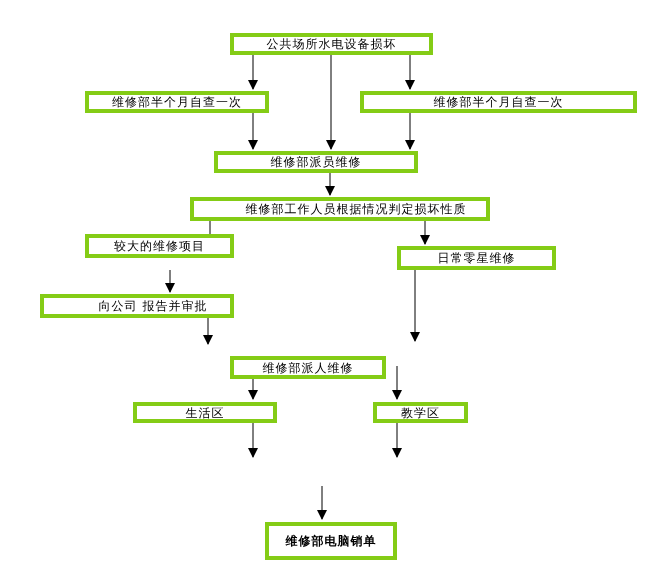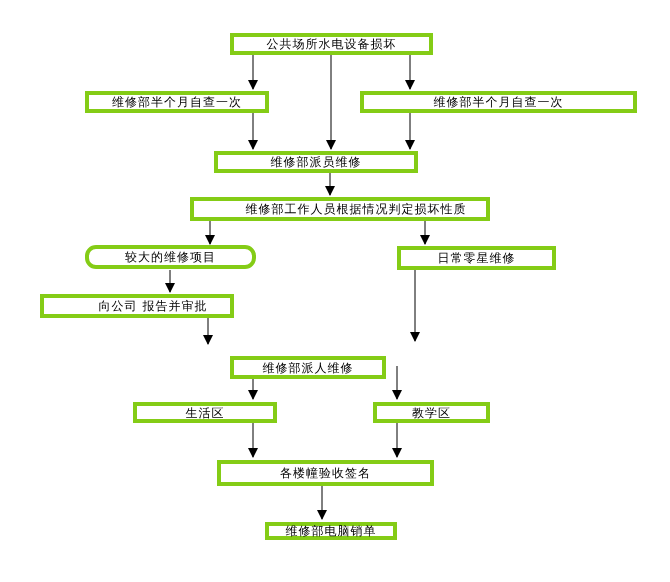--- a/index.html
+++ b/index.html
@@ -85,29 +85,28 @@
   <div class="node" style="left:230px; top:33px;  width:203px; height:22px;">公共场所水电设备损坏</div>
 
   <div class="node" style="left:85px;  top:91px;  width:184px; height:22px;">维修部半个月自查一次</div>
 
   <div class="node" style="left:360px; top:91px;  width:277px; height:22px;">维修部半个月自查一次</div>
 
   <div class="node" style="left:214px; top:151px; width:204px; height:22px;">维修部派员维修</div>
 
   <div class="node" style="left:190px; top:197px; width:300px; height:24px;padding-left:32px;">维修部工作人员根据情况判定损坏性质</div>
 
-  <div class="node" style="left:85px;  top:245px; width:171px; height:24px;border-radius:11px;">较大的维修项目</div>
+  <div class="node" style="left:85px;  top:234px; width:149px; height:24px;">较大的维修项目</div>
 
   <div class="node" style="left:397px; top:246px; width:159px; height:24px;">日常零星维修</div>
 
   <div class="node" style="left:40px;  top:294px; width:194px; height:24px;padding-left:32px;">向公司 报告并审批</div>
 
   <div class="node" style="left:230px; top:356px; width:156px; height:23px;">维修部派人维修</div>
 
   <div class="node" style="left:133px; top:402px; width:144px; height:21px;">生活区</div>
 
-  <div class="node" style="left:373px; top:402px; width:117px; height:21px;">教学区</div>
+  <div class="node" style="left:373px; top:402px; width:95px; height:21px;">教学区</div>
 
-  <div class="node" style="left:217px; top:460px; width:217px; height:26px;">各楼幢验收签名</div>
 
-  <div class="node" style="left:265px; top:522px; width:132px; height:18px;">维修部电脑销单</div>
+  <div class="node" style="left:265px; top:522px; width:132px; height:38px;font-weight:bold;">维修部电脑销单</div>
 
 </div>
 
 </body></html>

